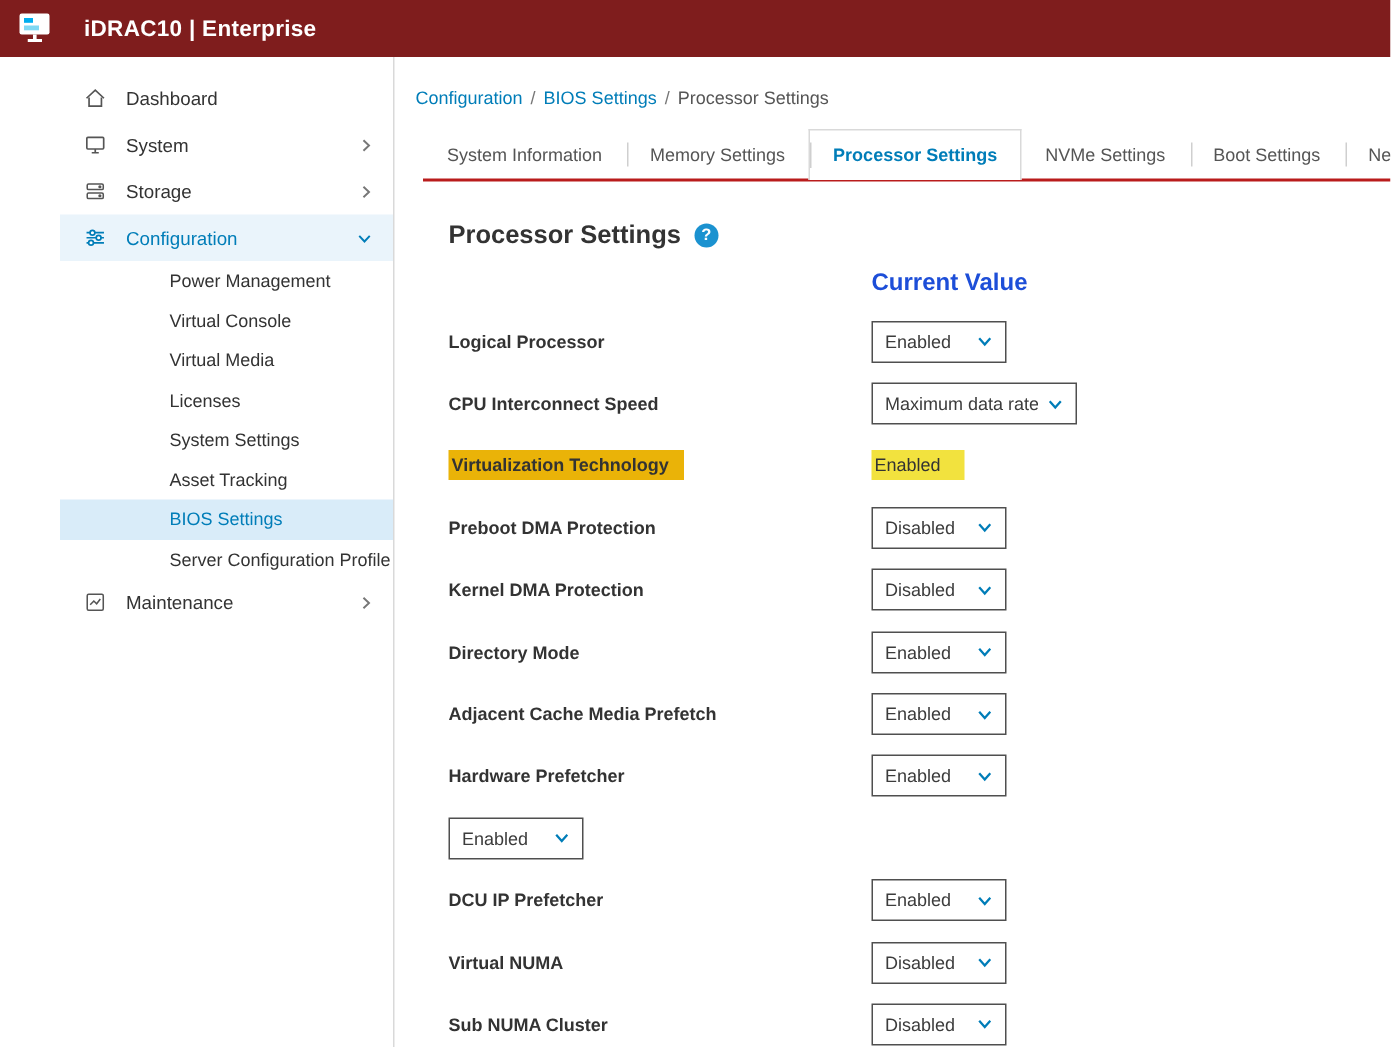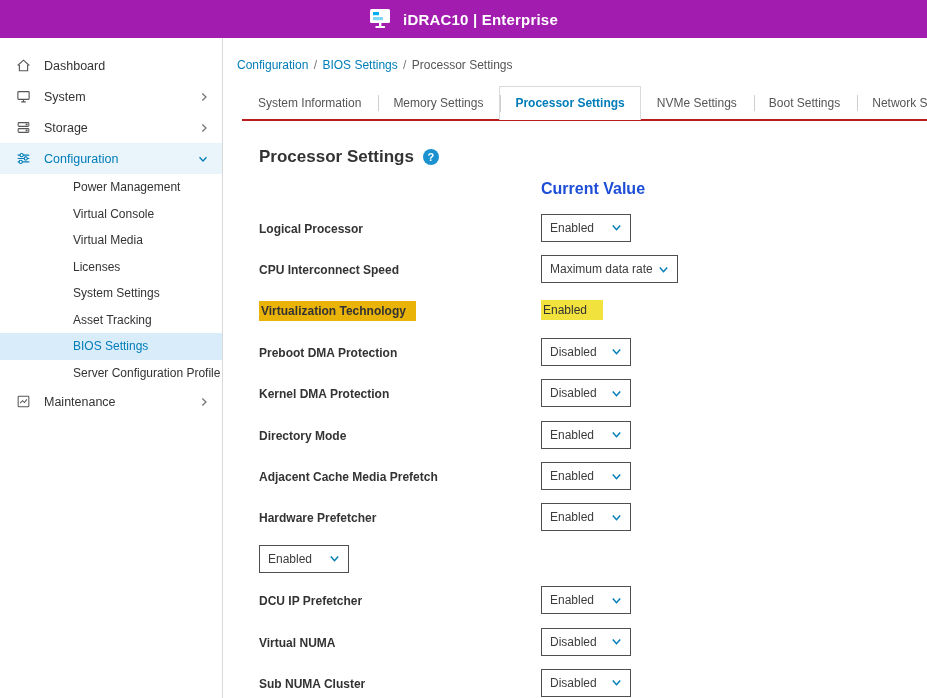--- a/index.html
+++ b/index.html
@@ -1,27 +1,27 @@
 <!DOCTYPE html>
 <html><head>
 <meta charset="utf-8">
 <style>
   * { box-sizing: border-box; margin: 0; padding: 0; }
   html, body { width: 927px; height: 698px; overflow: hidden; background: #fff;
     font-family: "Liberation Sans", sans-serif; }
 
   
-  .topbar { height: 38px; background: #a21caf; color: #fff; display: flex;
-    align-items: center; padding: 0 12px; gap: 8px; justify-content: center; }
+  .topbar { height: 38px; background: #7f1d1d; color: #fff; display: flex;
+    align-items: center; padding: 0 12px; gap: 18px; }
   .app-title { font-size: 15px; font-weight: bold; letter-spacing: .2px; }
   .logo { display: flex; align-items: center; }
 
   
   .layout { display: flex; height: 660px; }
-  .sidebar { width: 223px; flex: none; border-right: 1px solid #d9d9d9; padding-top: 12px; }
+  .sidebar { width: 223px; flex: none; border-right: 1px solid #d9d9d9; padding-top: 12px; margin-left: 40px; }
   .main { flex: 1; min-width: 0; padding: 18px 0 0 13px; }
 
   
   .side-item { height: 31px; display: flex; align-items: center;
     padding: 0 14px 0 15px; font-size: 12.5px; color: #333; cursor: pointer; }
   .side-icon { width: 16px; display: flex; justify-content: center; }
   .side-label { margin-left: 13px; white-space: nowrap; }
   .side-chev { margin-left: auto; display: flex; }
   .side-item.active-parent { background: #eaf4fb; color: #007DB8; }
   .side-sub { height: 26.5px; display: flex; align-items: center; padding-left: 73px;

